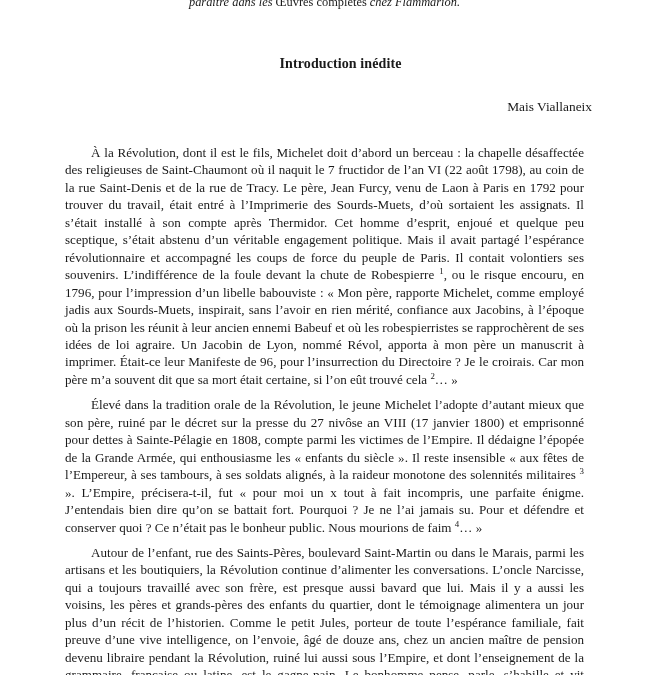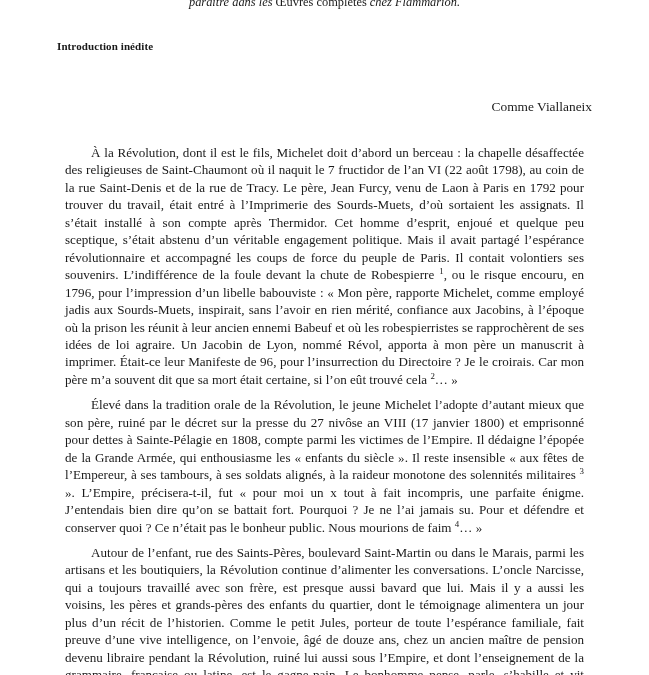--- a/index.html
+++ b/index.html
@@ -38,24 +38,25 @@
     position: relative;
     top: -4px;
     white-space: nowrap;
   }
   .header-line .roman {
     font-style: normal;
   }
 
   
   .doc-title {
+    text-align: center;
     font-weight: bold;
-    font-size: 11px;
+    font-size: 14px;
     letter-spacing: 0.1px;
-    margin: 0;
+    margin: 16px;
     position: absolute;
     top: 40px;
     left: 0;
     width: 535px;
   }
 
   
   .author {
     text-align: right;
     font-size: 13.4px;
@@ -96,21 +97,21 @@
 
 <div class="page">
   <div class="content">
 
     <div class="header-line">
       <span>paraître dans les </span><span class="roman">Œuvres complètes</span><span> chez Flammarion.</span>
     </div>
 
     <h1 class="doc-title">Introduction inédite</h1>
 
-    <div class="author">Comme Viallaneix</div>
+    <div class="author">Mais Viallaneix</div>
 
     <div class="body-text">
         <p>À la Révolution, dont il est le fils, Michelet doit d’abord un berceau : la chapelle désaffectée des religieuses de Saint-Chaumont où il naquit le 7 fructidor de l’an VI (22 août 1798), au coin de la rue Saint-Denis et de la rue de Tracy. Le père, Jean Furcy, venu de Laon à Paris en 1792 pour trouver du travail, était entré à l’Imprimerie des Sourds-Muets, d’où sortaient les assignats. Il s’était installé à son compte après Thermidor. Cet homme d’esprit, enjoué et quelque peu sceptique, s’était abstenu d’un véritable engagement politique. Mais il avait partagé l’espérance révolutionnaire et accompagné les coups de force du peuple de Paris. Il contait volontiers ses souvenirs. L’indifférence de la foule devant la chute de Robespierre <sup>1</sup>, ou le risque encouru, en 1796, pour l’impression d’un libelle babouviste : « Mon père, rapporte Michelet, comme employé jadis aux Sourds-Muets, inspirait, sans l’avoir en rien mérité, confiance aux Jacobins, à l’époque où la prison les réunit à leur ancien ennemi Babeuf et où les robespierristes se rapprochèrent de ses idées de loi agraire. Un Jacobin de Lyon, nommé Révol, apporta à mon père un manuscrit à imprimer. Était-ce leur Manifeste de 96, pour l’insurrection du Directoire ? Je le croirais. Car mon père m’a souvent dit que sa mort était certaine, si l’on eût trouvé cela <sup>2</sup>… »</p>
         <p>Élevé dans la tradition orale de la Révolution, le jeune Michelet l’adopte d’autant mieux que son père, ruiné par le décret sur la presse du 27 nivôse an VIII (17 janvier 1800) et emprisonné pour dettes à Sainte-Pélagie en 1808, compte parmi les victimes de l’Empire. Il dédaigne l’épopée de la Grande Armée, qui enthousiasme les « enfants du siècle ». Il reste insensible « aux fêtes de l’Empereur, à ses tambours, à ses soldats alignés, à la raideur monotone des solennités militaires <sup>3</sup> ». L’Empire, précisera-t-il, fut « pour moi un x tout à fait incompris, une parfaite énigme. J’entendais bien dire qu’on se battait fort. Pourquoi ? Je ne l’ai jamais su. Pour et défendre et conserver quoi ? Ce n’était pas le bonheur public. Nous mourions de faim <sup>4</sup>… »</p>
         <p>Autour de l’enfant, rue des Saints-Pères, boulevard Saint-Martin ou dans le Marais, parmi les artisans et les boutiquiers, la Révolution continue d’alimenter les conversations. L’oncle Narcisse, qui a toujours travaillé avec son frère, est presque aussi bavard que lui. Mais il y a aussi les voisins, les pères et grands-pères des enfants du quartier, dont le témoignage alimentera un jour plus d’un récit de l’historien. Comme le petit Jules, porteur de toute l’espérance familiale, fait preuve d’une vive intelligence, on l’envoie, âgé de douze ans, chez un ancien maître de pension devenu libraire pendant la Révolution, ruiné lui aussi sous l’Empire, et dont l’enseignement de la grammaire, française ou latine, est le gagne-pain. Le bonhomme pense, parle, s’habille et vit toujours selon le modèle jacobin qui a ébloui sa jeunesse. « Il louait avec enthousiasme Voltaire et surtout Rousseau, comme on faisait dans la</p>
       </div>
 
   </div>
 </div>
 

